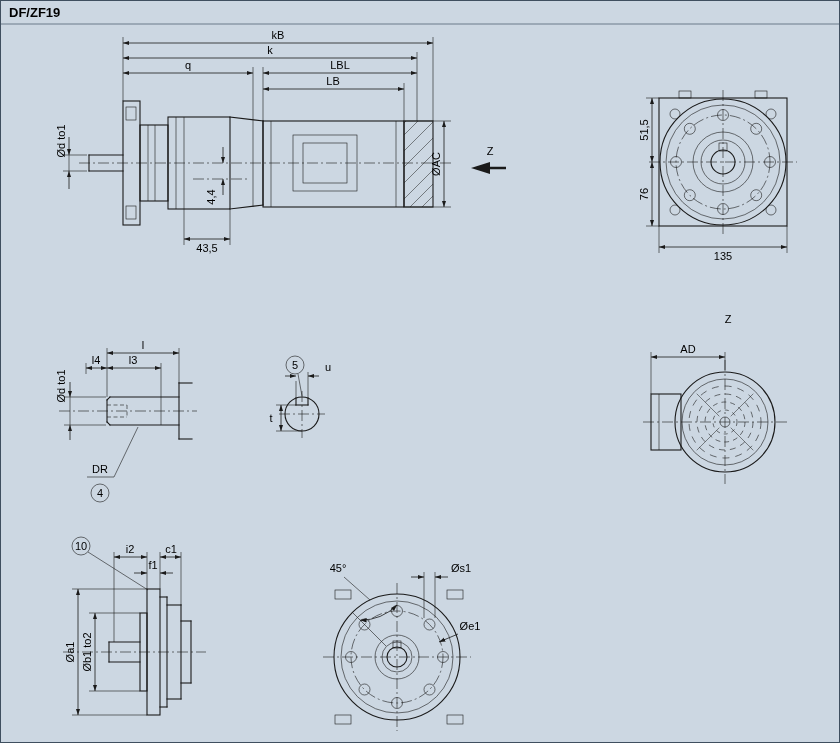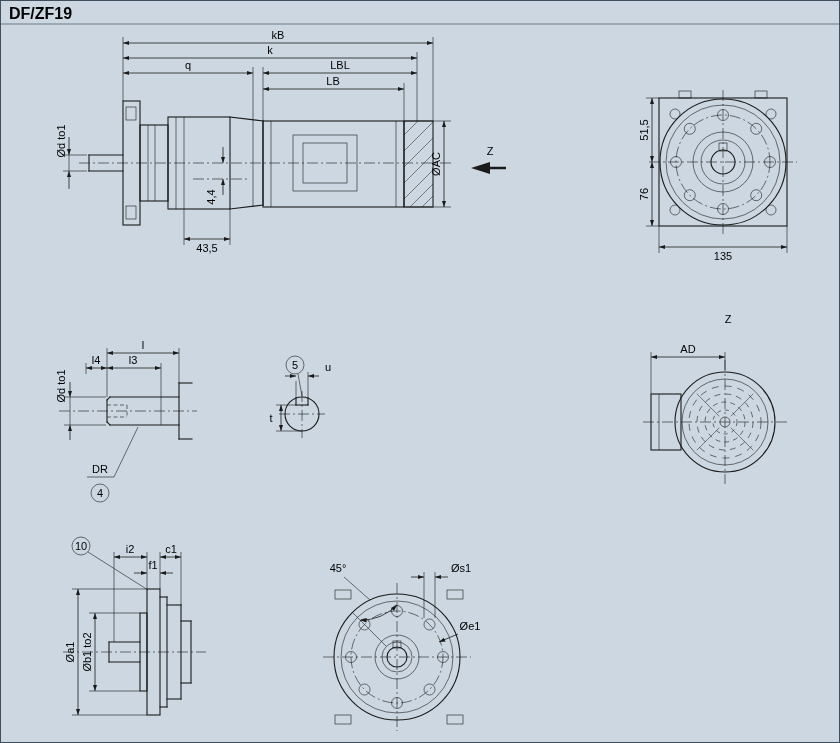--- a/index.html
+++ b/index.html
@@ -1,18 +1,18 @@
 <!DOCTYPE html>
 <html><head>
 <meta charset="utf-8">
 <style>
   html,body{margin:0;padding:0;background:#9aa7b4}
   .page{position:relative;width:840px;height:743px;background:#ccd7e2;border:1px solid #3f4f5f;
         box-sizing:border-box;font-family:"Liberation Sans",sans-serif;overflow:hidden}
-  .title{position:absolute;left:8px;top:4px;font-size:16px;font-weight:bold;color:#000;z-index:2}
+  .title{position:absolute;left:8px;top:4px;font-size:13px;font-weight:bold;color:#000;z-index:2}
   svg{position:absolute;left:0;top:0}
   .ol{stroke:#1a1a1a;stroke-width:1.1;fill:none;stroke-linecap:square}
   .th{stroke:#1a1a1a;stroke-width:0.6;fill:none}
   .dim{stroke:#1a1a1a;stroke-width:0.8;fill:none}
   .cl{stroke:#1a1a1a;stroke-width:0.6;fill:none;stroke-dasharray:11 3 2 3}
   .hid{stroke:#1a1a1a;stroke-width:0.6;fill:none;stroke-dasharray:4 2.5}
   .hat{stroke:#1a1a1a;stroke-width:0.5;fill:none}
   text{font-family:"Liberation Sans",sans-serif;font-size:11px;fill:#000}
 </style>
 </head>

